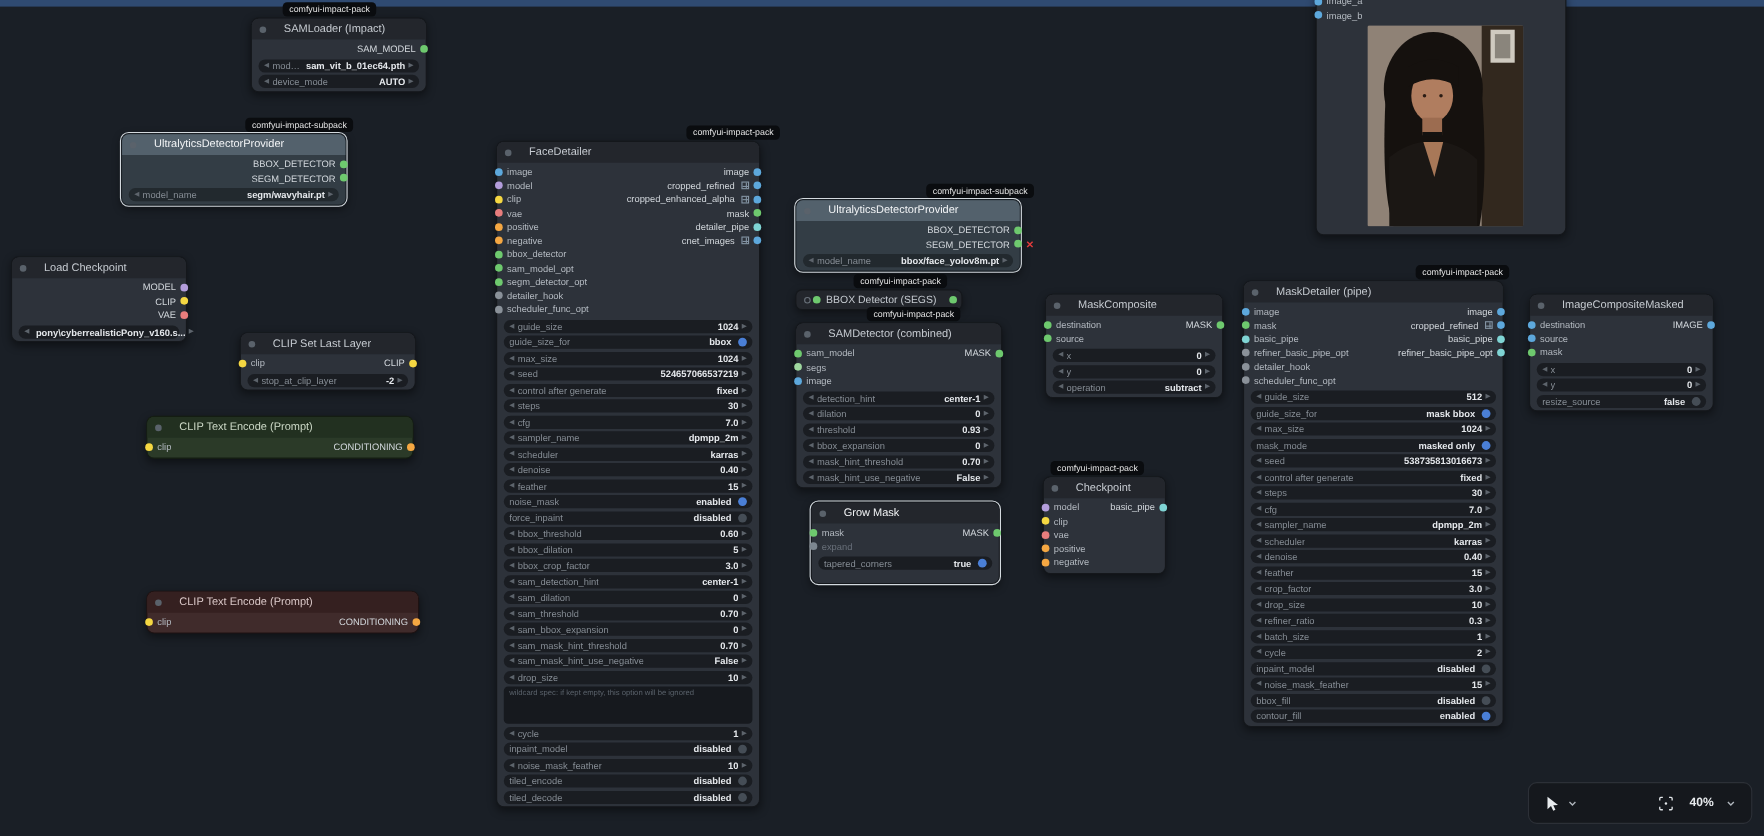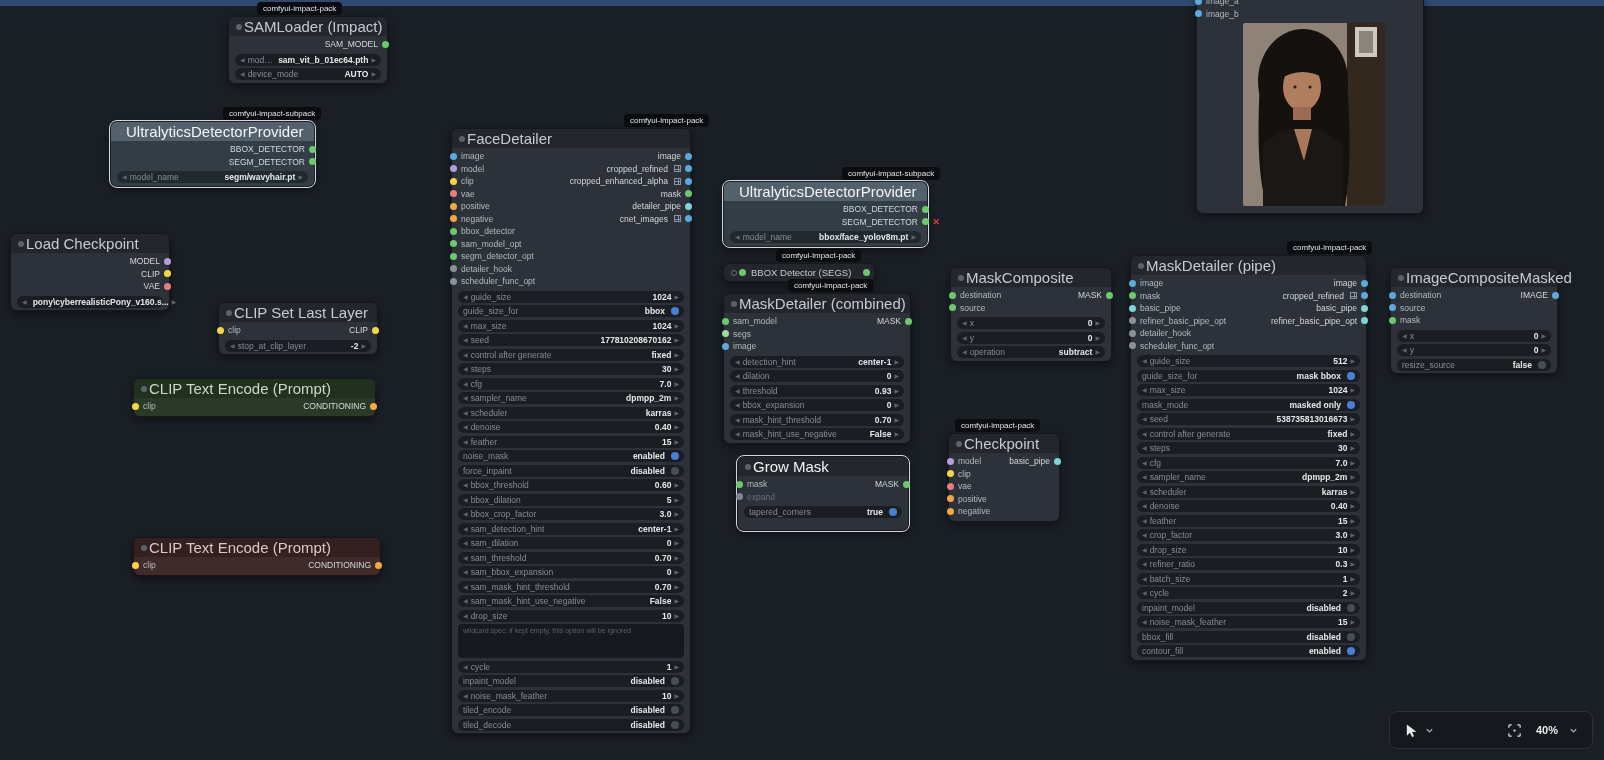--- a/index.html
+++ b/index.html
@@ -5,21 +5,21 @@
   *{box-sizing:border-box;margin:0;padding:0}
   html,body{width:1604px;height:760px;overflow:hidden;background:#1a1f26;font-family:"Liberation Sans",sans-serif}
   #stage{position:relative;width:1604px;height:760px;overflow:hidden}
   .top-strip{position:absolute;top:0;left:0;width:100%;height:6px;background:#2f4a71}
   #canvas{position:absolute;inset:0}
 
   .node{position:absolute;background:#2d323a;border:1px solid #14171b;border-radius:7px;
         box-shadow:0 3px 8px rgba(0,0,0,.45);color:#c3c8cd;overflow:visible}
   .node.selected{outline:1.5px solid #d3d9de}
   .node-header{height:19px;background:#23262c;border-radius:6px 6px 0 0;display:flex;align-items:center;
-        gap:2px;padding:0 7px;font-size:15px;color:#c6cbd1;white-space:nowrap}
+        gap:16px;padding:0 7px;font-size:10px;color:#c6cbd1;white-space:nowrap}
   .node.selected .node-header{color:#f2f4f6}
   .collapse-dot{width:6px;height:6px;border-radius:50%;background:#5a626b;flex:none}
 
   .theme-impact{background:#333d45;border-color:#1a2026}
   .theme-impact .node-header{background:#53616c;color:#e4ebf0}
   .theme-green{background:#2b3a28;border-color:#141d12}
   .theme-green .node-header{background:#223020;color:#ccd8c6}
   .theme-red{background:#402b2b;border-color:#1e1212}
   .theme-red .node-header{background:#352020;color:#dac8c8}
 
@@ -327,21 +327,21 @@
         </div>
         <div class="widget num">
           <span class="arrow">◀</span>
           <span class="wlabel">max_size</span>
           <span class="wvalue">1024</span>
           <span class="arrow">▶</span>
         </div>
         <div class="widget num">
           <span class="arrow">◀</span>
           <span class="wlabel">seed</span>
-          <span class="wvalue">177810208670162</span>
+          <span class="wvalue">524657066537219</span>
           <span class="arrow">▶</span>
         </div>
         <div class="widget combo">
           <span class="arrow">◀</span>
           <span class="wlabel">control after generate</span>
           <span class="wvalue">fixed</span>
           <span class="arrow">▶</span>
         </div>
         <div class="widget num">
           <span class="arrow">◀</span>
@@ -511,21 +511,21 @@
           <span class="ring"></span>
           <span class="dot left" style="background: rgb(110, 201, 110);"></span>
           <span class="ctitle">BBOX Detector (SEGS)</span>
           <span class="dot right" style="background: rgb(110, 201, 110);"></span>
         </div>
       </div>
       <div class="node" style="left: 723px; top: 293px; width: 188px;">
         <div class="badge" style="left: 64px;">comfyui-impact-pack</div>
         <div class="node-header">
           <span class="collapse-dot"></span>
-          <span class="node-title">MaskDetailer (combined)</span>
+          <span class="node-title">SAMDetector (combined)</span>
         </div>
         <div class="slots" style="height: 37.5px;">
           <div class="col-in">
             <div class="slot in">
               <span class="dot" style="background: rgb(110, 201, 110);"></span>
               <span class="slot-label">sam_model</span>
             </div>
             <div class="slot in">
               <span class="dot" style="background: rgb(159, 216, 159);"></span>
               <span class="slot-label">segs</span>

